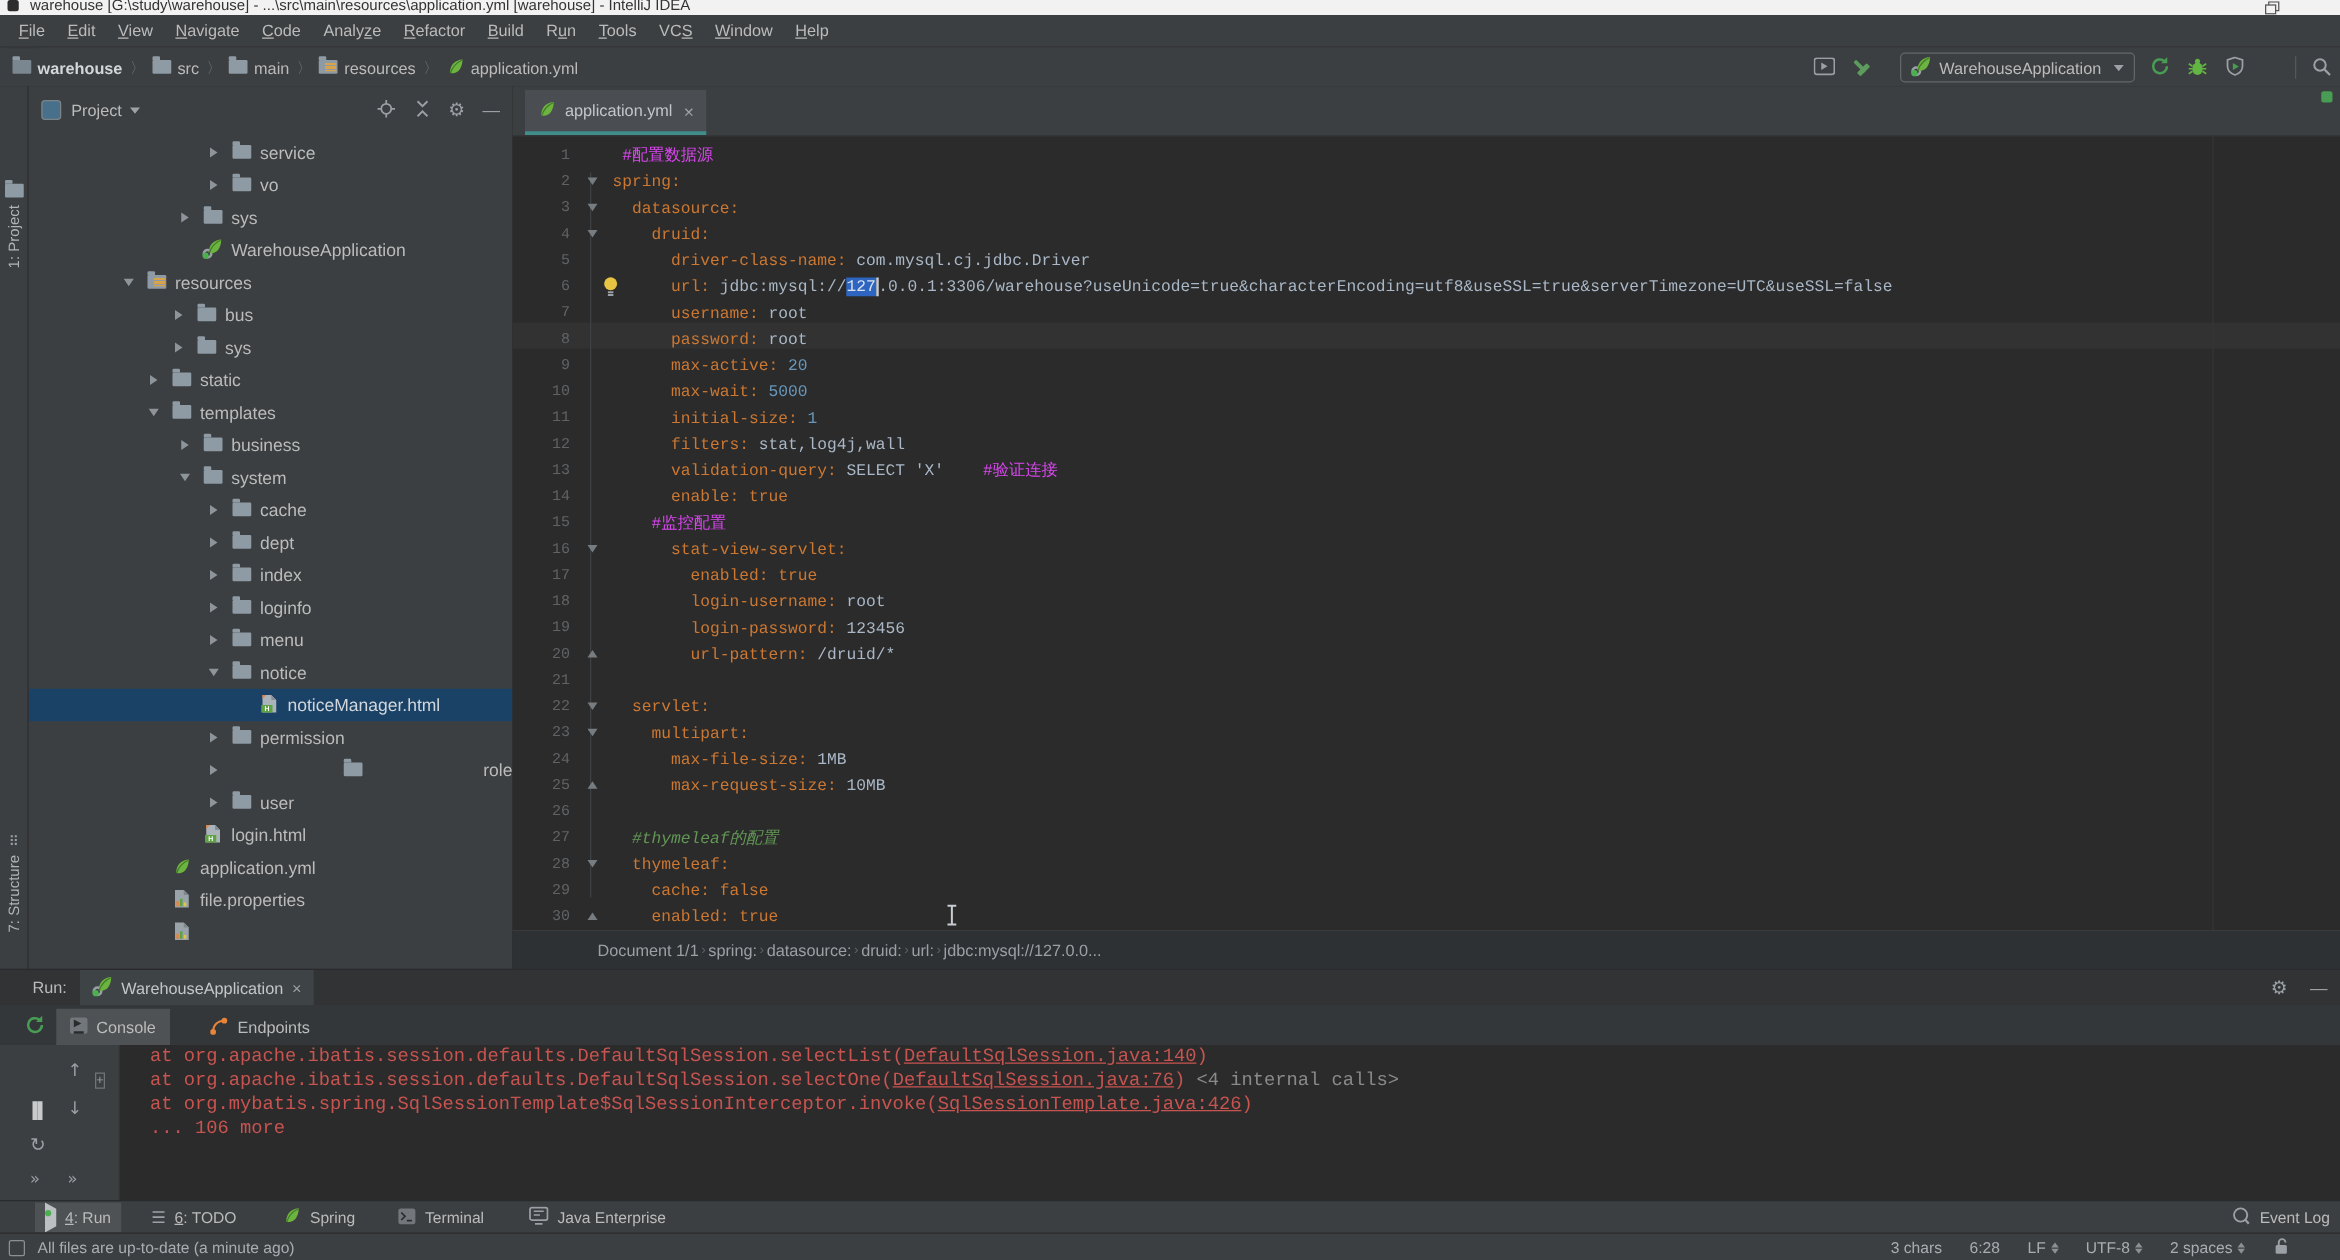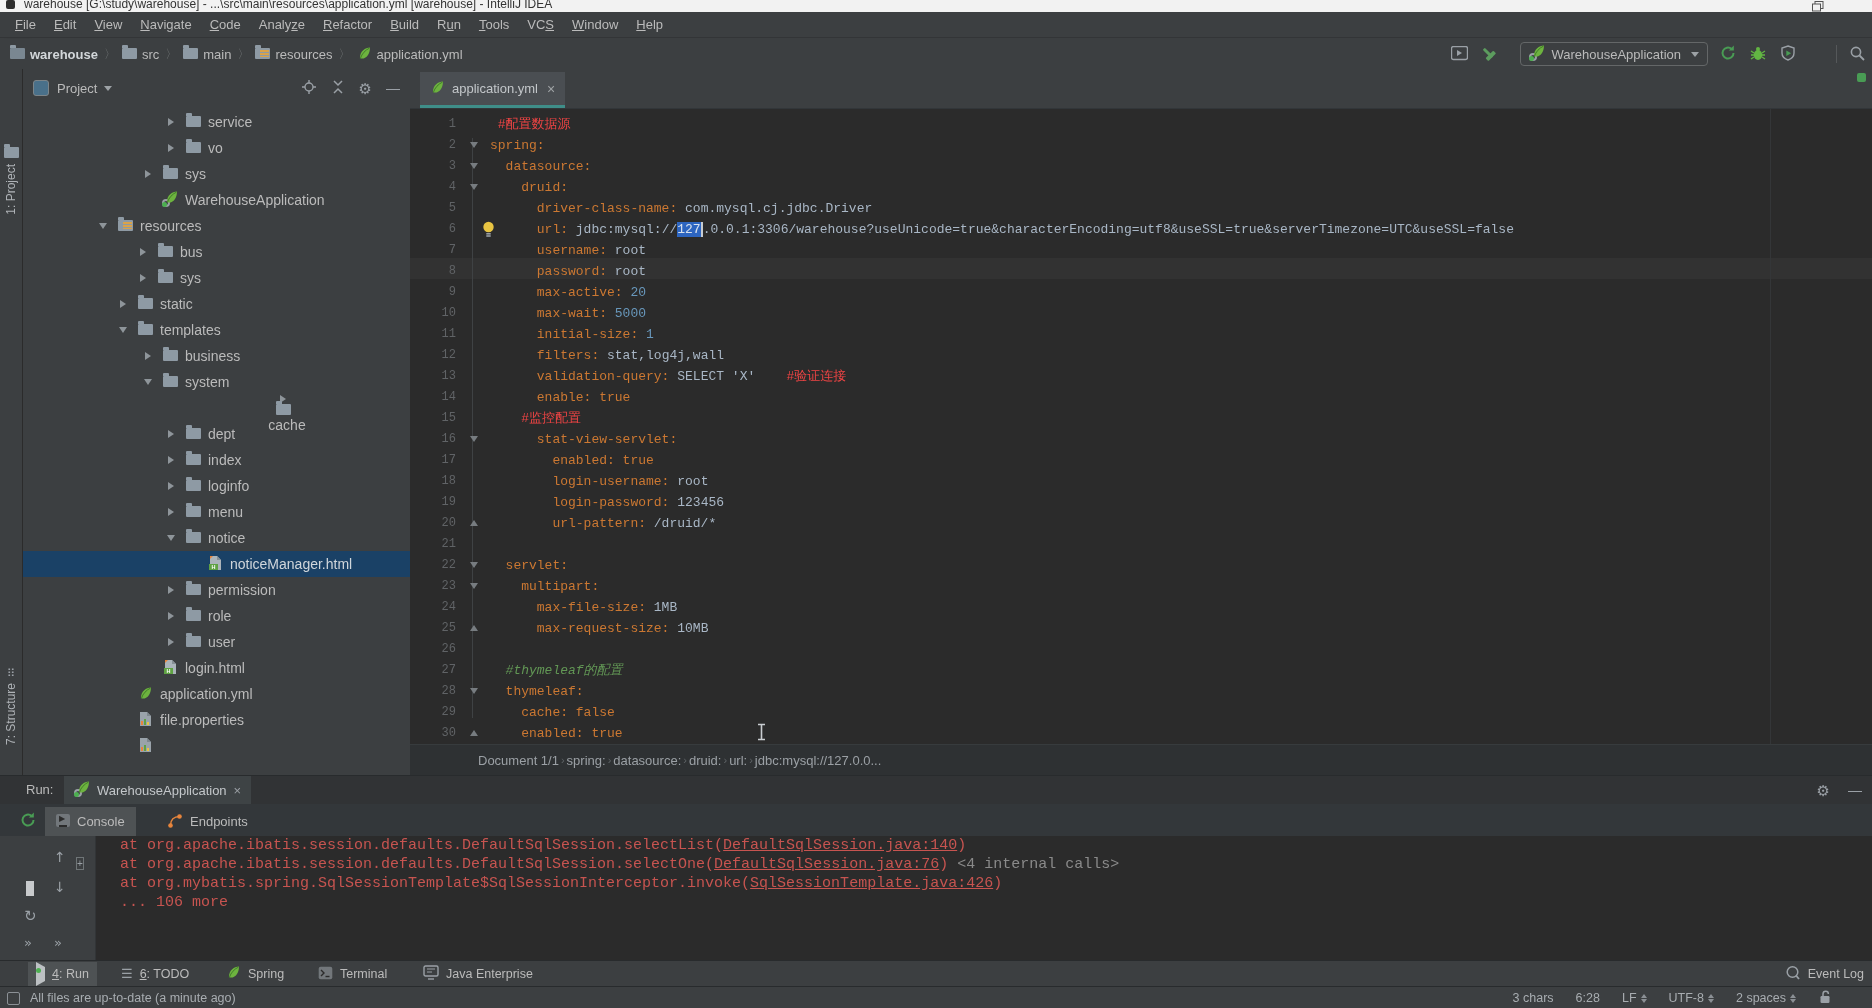--- a/index.html
+++ b/index.html
@@ -72,21 +72,21 @@
   #gutter{position:absolute;left:0;top:0;width:80px;height:636px;padding-top:6px;box-sizing:border-box;z-index:2;}
   .gl{position:relative;height:21px;line-height:21px;font-family:"Liberation Mono","DejaVu Sans Mono",monospace;
       font-size:12px;color:#606366;text-align:right;padding-right:34px;box-sizing:border-box;}
   .fold{position:absolute;right:12px;top:7px;}
   .fold.o{width:0;height:0;border-left:4.5px solid transparent;border-right:4.5px solid transparent;border-top:6px solid #777c80;}
   .fold.c{width:0;height:0;border-left:4.5px solid transparent;border-right:4.5px solid transparent;border-bottom:6px solid #777c80;}
   .bulb{position:absolute;left:72px;top:2px;}
   #foldline{position:absolute;left:62px;top:30px;width:1px;height:580px;background:#3f4244;}
   #code{position:absolute;left:80px;top:0;width:1382px;height:636px;padding-top:6px;box-sizing:border-box;z-index:2;}
   .cl{height:21px;line-height:21px;font-family:"Liberation Mono","DejaVu Sans Mono",monospace;font-size:13px;white-space:pre;color:#a9b7c6;}
-  .ck{color:#cc7832;} .cv{color:#a9b7c6;} .cn{color:#6897bb;} .cc{color:#ef4444;} .ci{color:#629755;font-style:italic;}
+  .ck{color:#cc7832;} .cv{color:#a9b7c6;} .cn{color:#6897bb;} .cc{color:#d946ef;} .ci{color:#629755;font-style:italic;}
   .ckw{color:#cc7832;} 
   .csel{background:#2d65c0;color:#d8e2ee;}
   .caret-i{display:inline-block;width:0;height:15px;border-left:2px solid #c8ccd0;vertical-align:middle;}
   #greenok{position:absolute;right:6px;top:4px;width:9px;height:9px;background:#499C54;border-radius:2px;}
   #mcursor{position:absolute;left:345px;top:615px;z-index:5;}
   #ed-crumbs{position:absolute;left:0;top:675px;width:100%;height:31px;background:#2e3133;border-top:1px solid #373b3d;
              display:flex;align-items:center;padding-left:68px;box-sizing:border-box;gap:2px;color:#9ba0a5;}
   #ed-crumbs .sep{color:#5e6366;font-size:11px;}
 
   
@@ -363,21 +363,21 @@
         </div>
         <div class="trow" style="padding-left: 118px;">
           <span class="tw-arrow">
             <span class="d"></span>
           </span>
           <span class="tw-icon">
             <span class="ic"><span class="fol"></span></span>
           </span>
           <span>system</span>
         </div>
-        <div class="trow" style="padding-left: 141px; flex-direction: column;">
+        <div class="trow" style="padding-left: 141px;">
           <span class="tw-arrow">
             <span class="r"></span>
           </span>
           <span class="tw-icon">
             <span class="ic"><span class="fol"></span></span>
           </span>
           <span>cache</span>
         </div>
         <div class="trow" style="padding-left: 141px;">
           <span class="tw-arrow">
@@ -439,21 +439,21 @@
         </div>
         <div class="trow" style="padding-left: 141px;">
           <span class="tw-arrow">
             <span class="r"></span>
           </span>
           <span class="tw-icon">
             <span class="ic"><span class="fol"></span></span>
           </span>
           <span>permission</span>
         </div>
-        <div class="trow" style="padding-left: 141px;">
+        <div class="trow" style="padding-left: 141px; justify-content: space-between;">
           <span class="tw-arrow">
             <span class="r"></span>
           </span>
           <span class="tw-icon">
             <span class="ic"><span class="fol"></span></span>
           </span>
           <span>role</span>
         </div>
         <div class="trow" style="padding-left: 141px;">
           <span class="tw-arrow">

